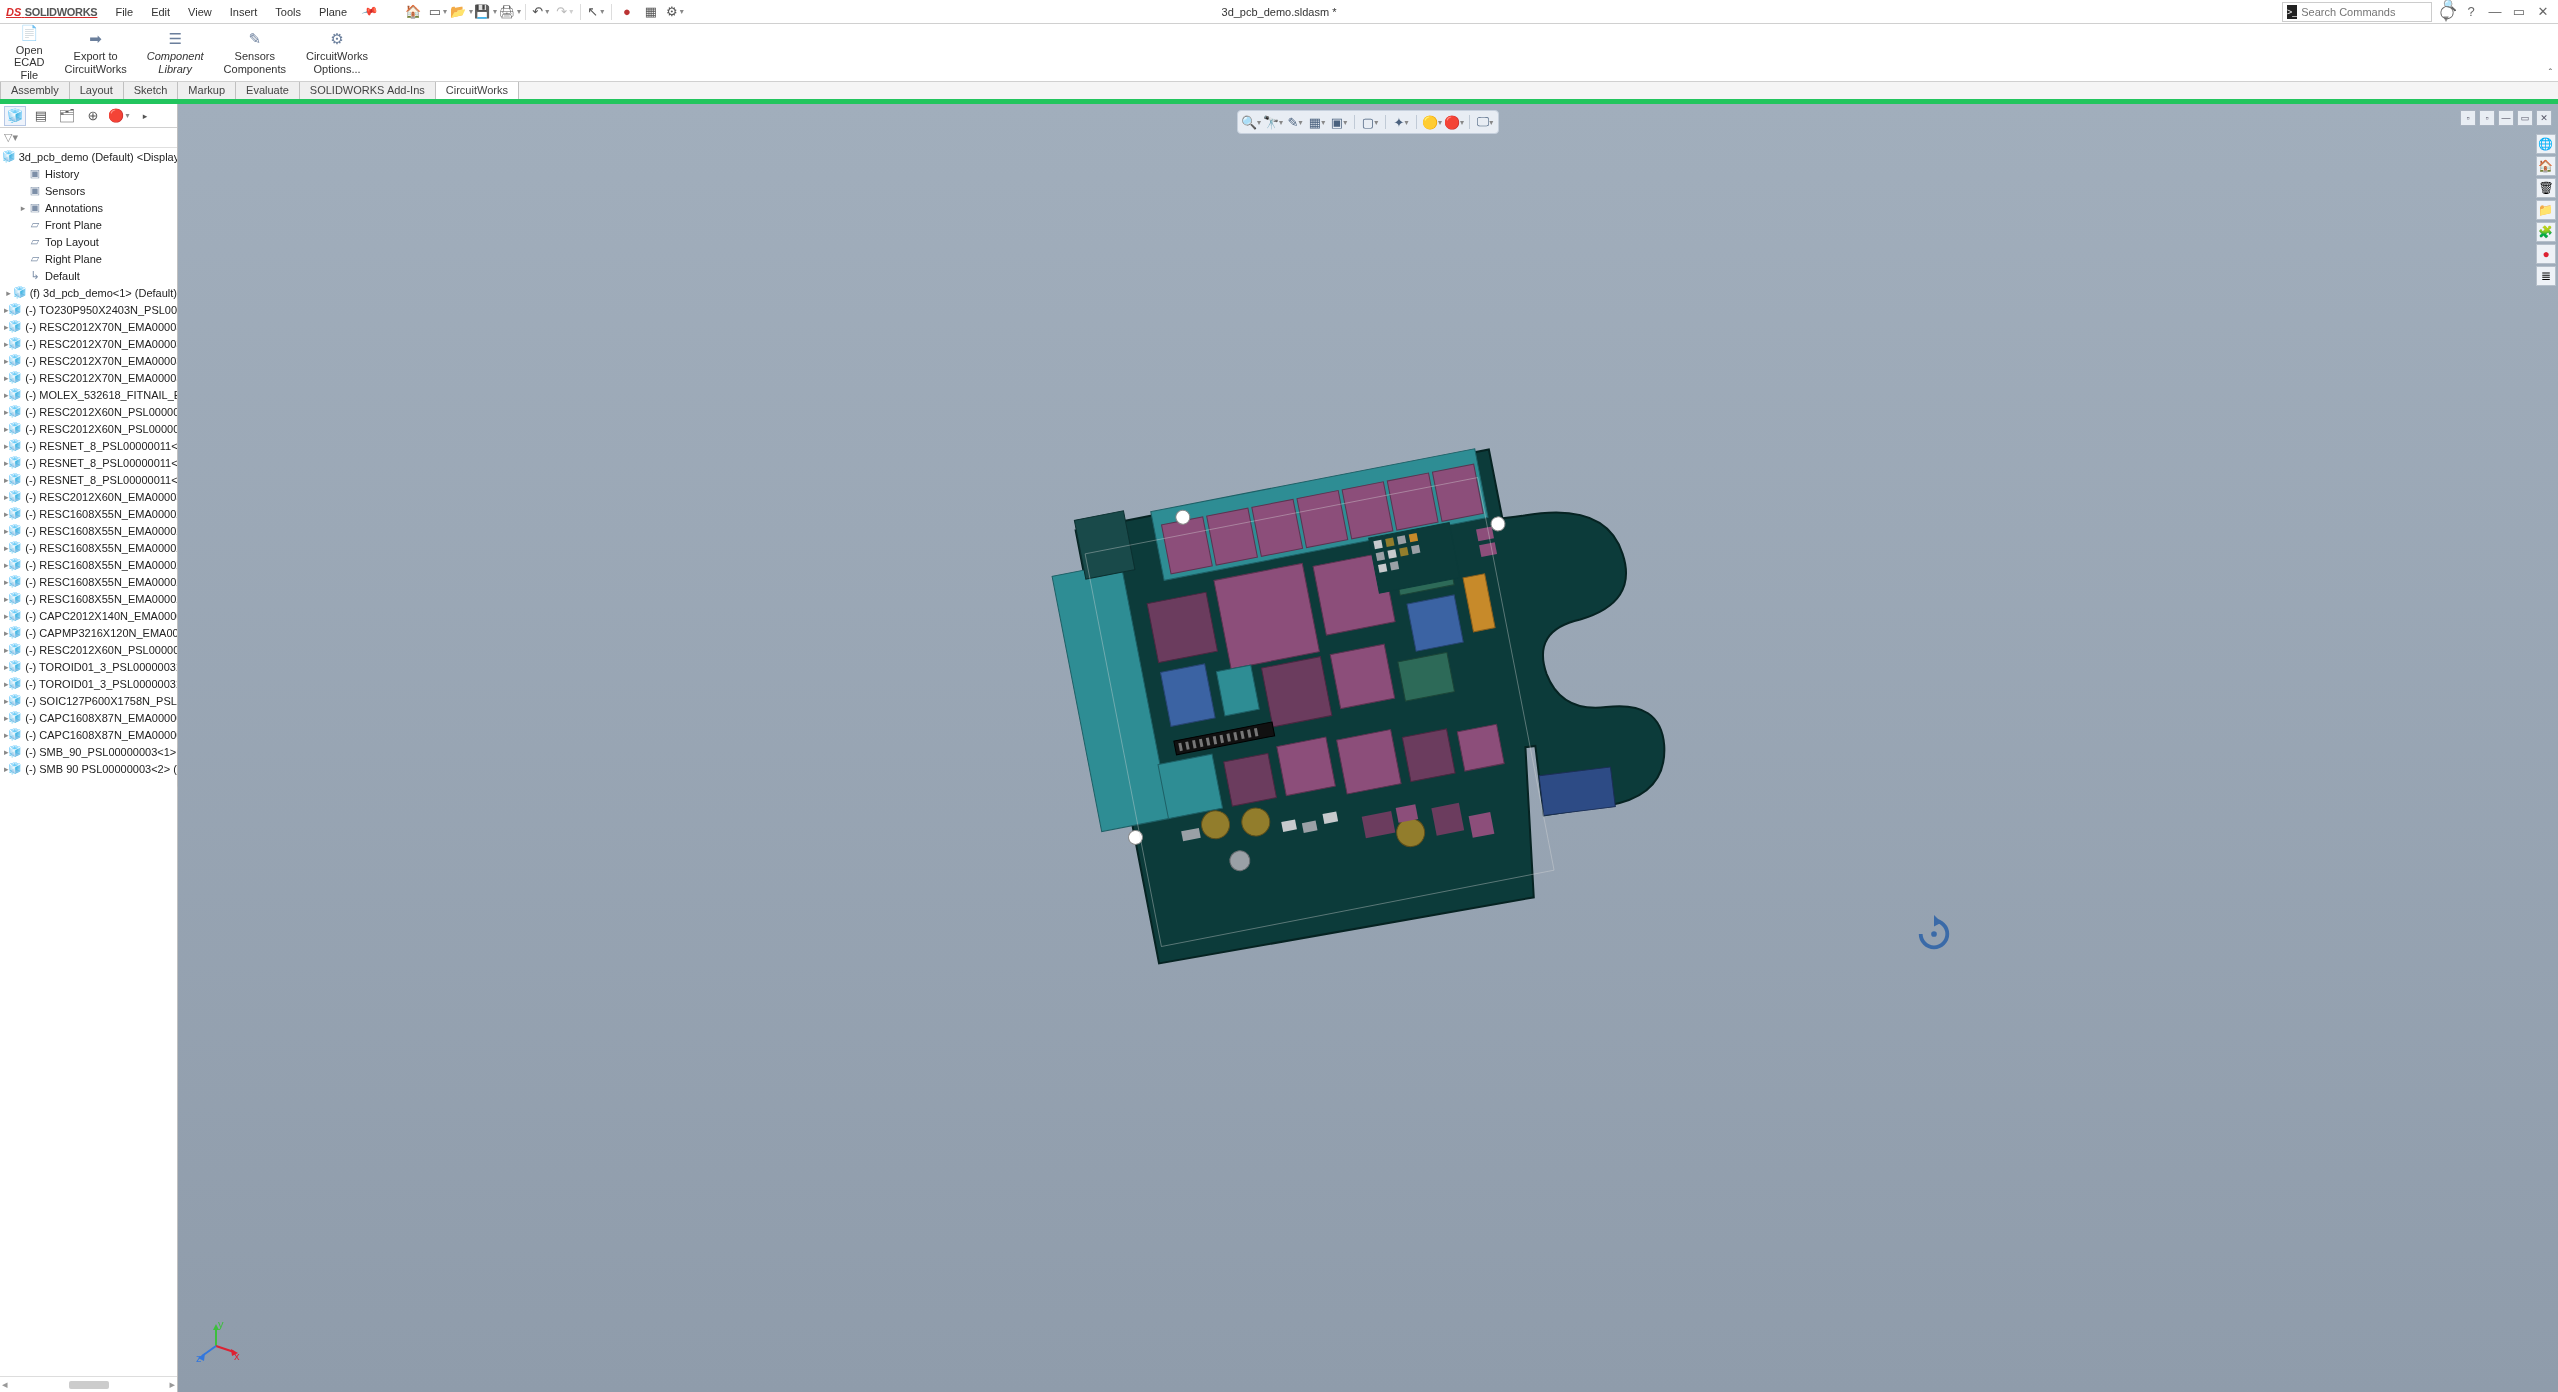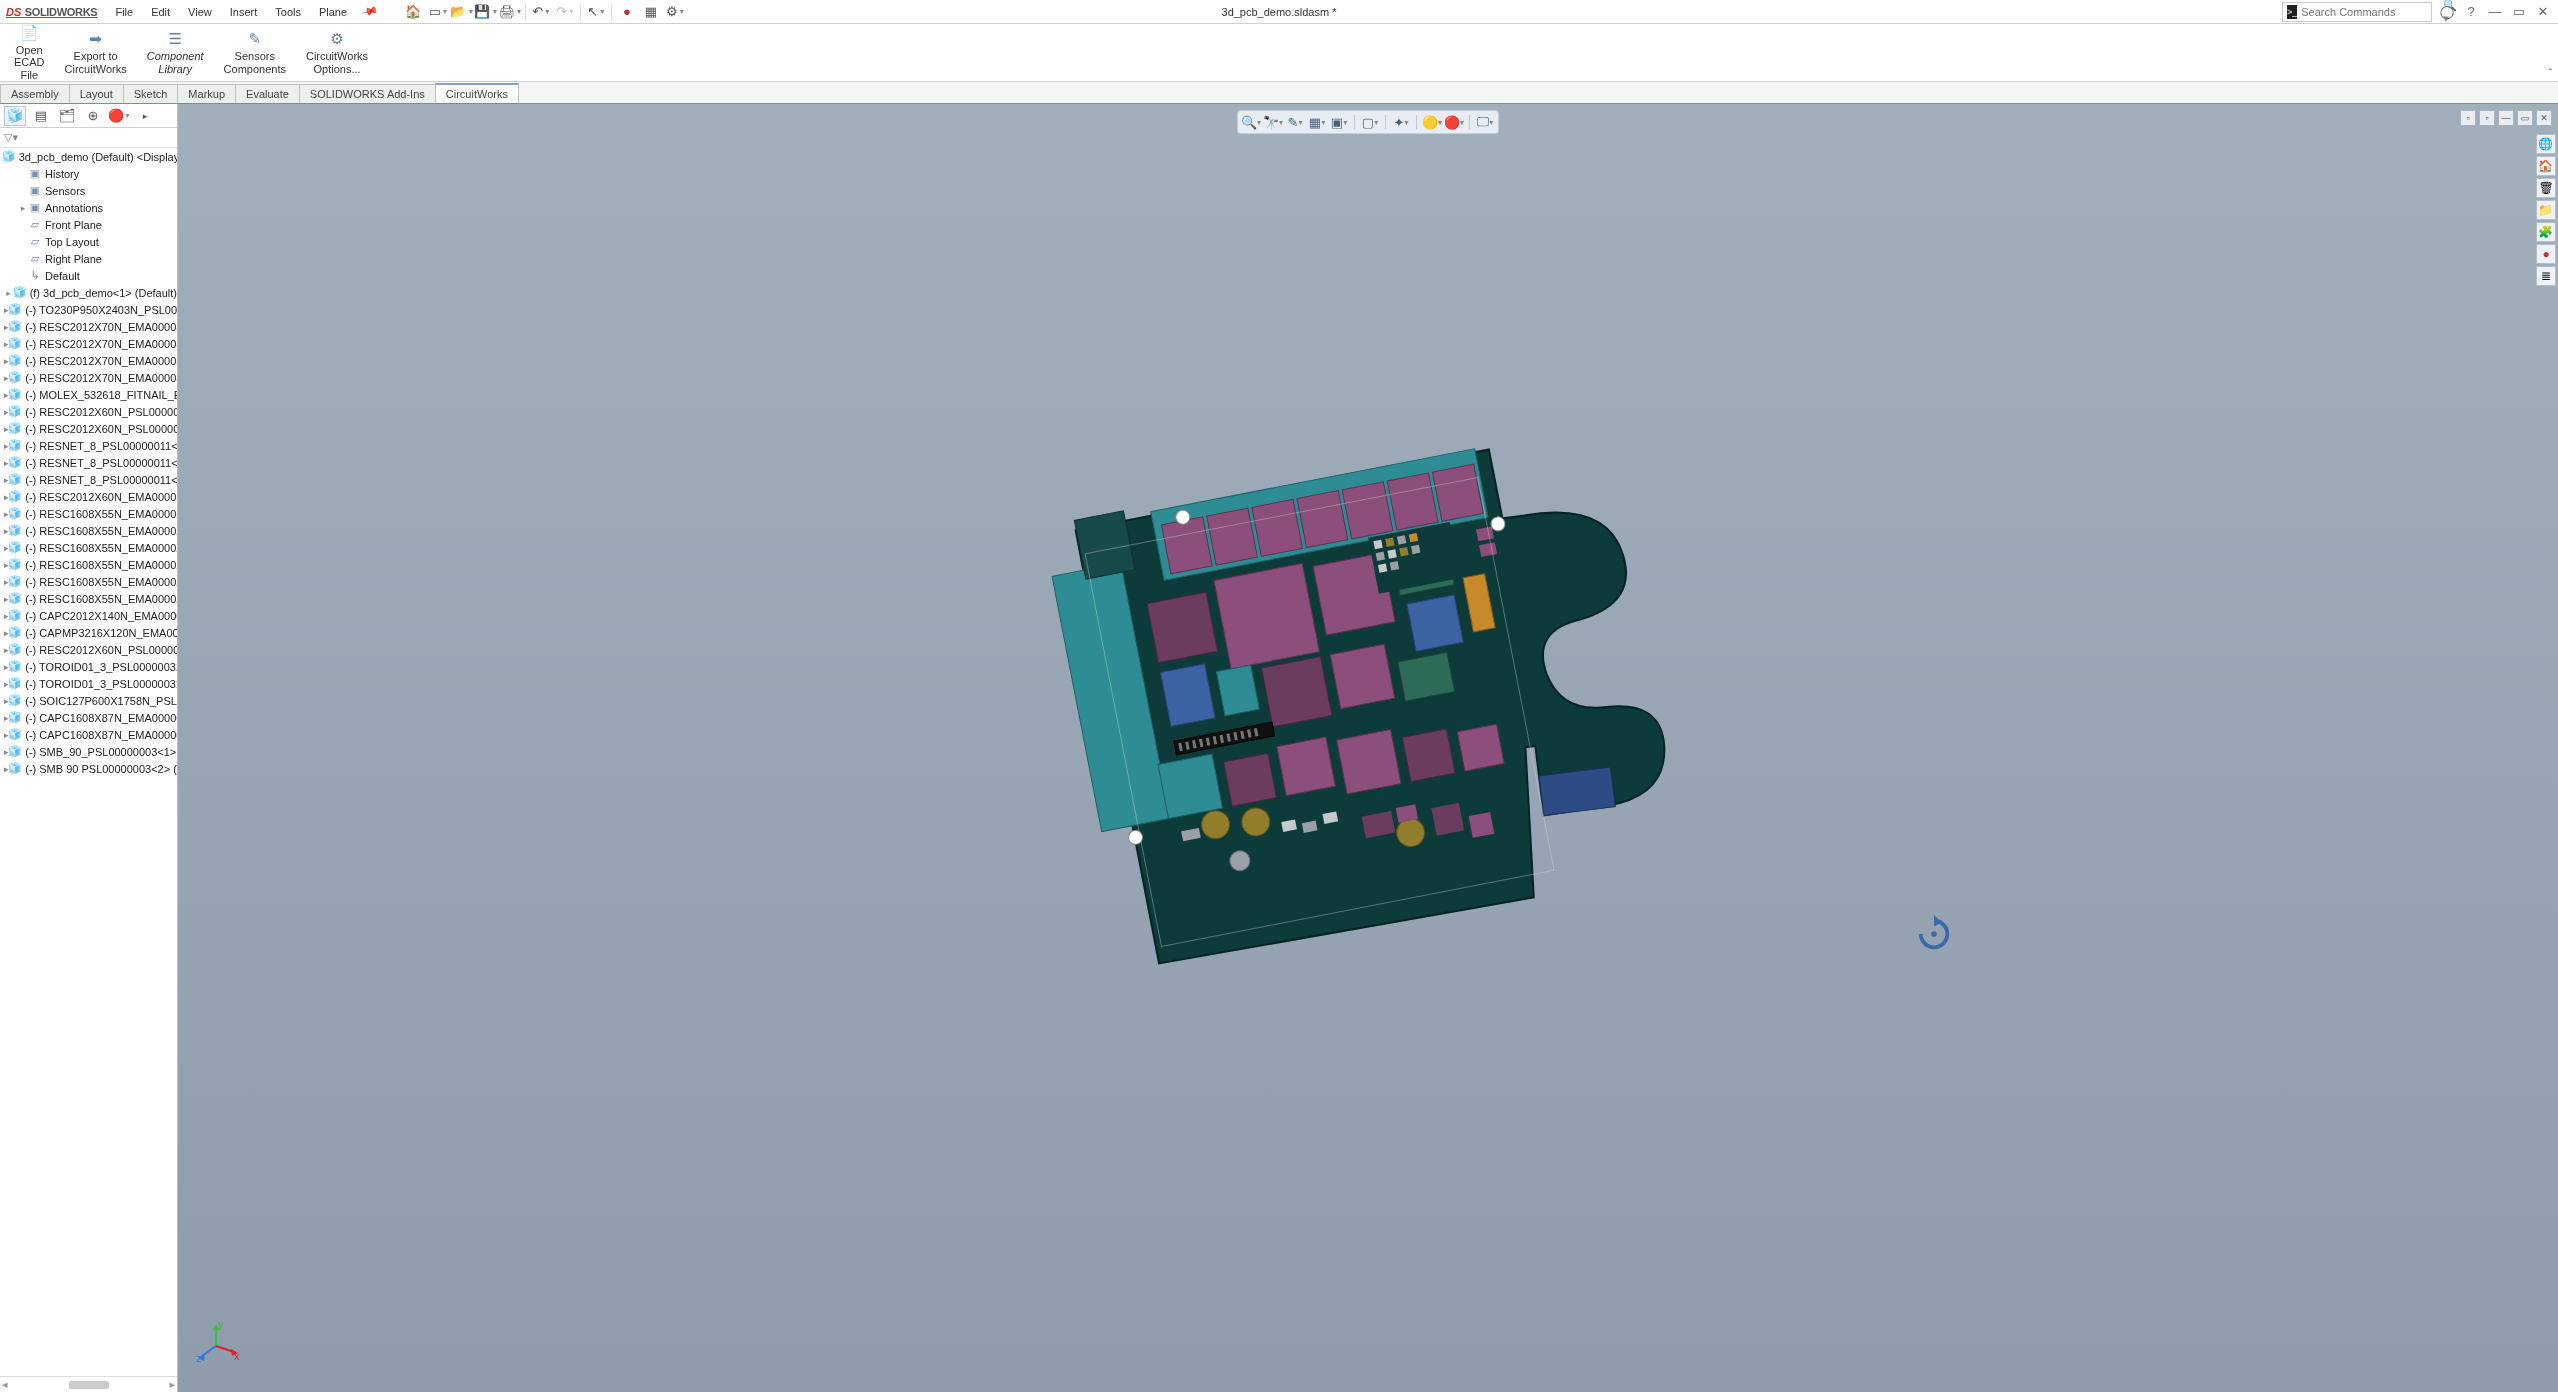--- a/index.html
+++ b/index.html
@@ -23,21 +23,21 @@
 .search-box input { border: none; outline: none; flex: 1; font-size: 11px; background: transparent; }
 .right-qat .ico { width: 18px; height: 18px; display:flex; align-items:center; justify-content:center; color:#666; font-size:13px; }
 
 
 .ribbon-cmd { height: 58px; background: #fff; border-bottom: 1px solid #d0d0d0; display:flex; align-items:center; padding: 2px 4px; position: relative; }
 .cmd { display:flex; flex-direction:column; align-items:center; justify-content:center; padding: 2px 10px; color:#333; text-align:center; line-height: 1.15; gap:2px; }
 .cmd .ci { width:20px; height:18px; display:flex; align-items:center; justify-content:center; font-size:15px; color:#6b7f9c; }
 .ribbon-collapse { position:absolute; right:6px; bottom:2px; color:#555; font-size:10px; }
 
 
-.cm-tabs { height: 22px; background: #f5f5f5; display:flex; align-items:flex-end; border-bottom: 1px solid #22c55e; }
+.cm-tabs { height: 22px; background: #f5f5f5; display:flex; align-items:flex-end; border-bottom: 5px solid #22c55e; }
 .cm-tabs span { padding: 3px 10px; border: 1px solid #c0c0c0; border-bottom: none; background:#efefef; margin-right:-1px; color:#444; }
 .cm-tabs span.active { background:#fff; border-top: 2px solid #8aa0c5; }
 
 
 .workspace { position: absolute; top: 104px; bottom: 0; left: 0; right: 0; display:flex; }
 
 
 .tree-panel { width: 178px; background:#fff; border-right:1px solid #c0c0c0; display:flex; flex-direction:column; position: relative; }
 .tree-toolbar { height: 24px; border-bottom:1px solid #d0d0d0; display:flex; align-items:center; gap:4px; padding:0 4px; }
 .tree-toolbar .ti { width:22px; height:20px; display:flex; align-items:center; justify-content:center; color:#555; font-size:13px; border:1px solid transparent; }

